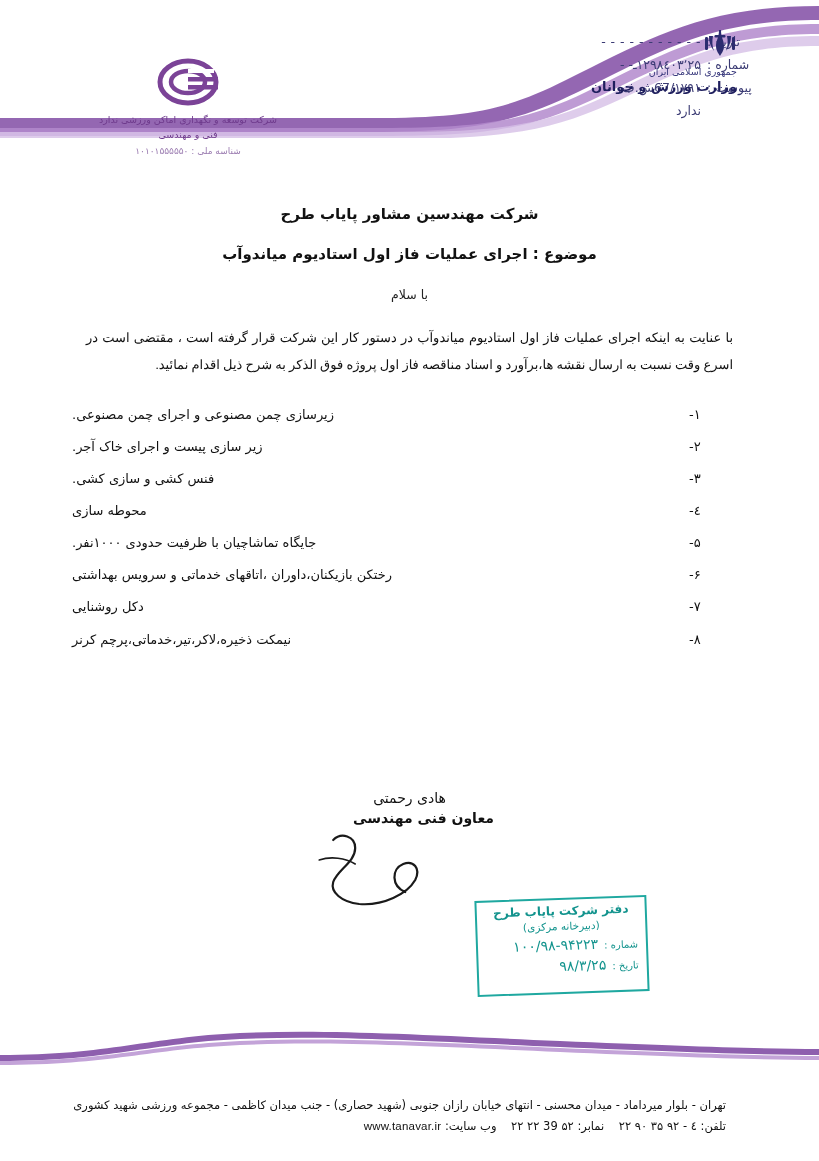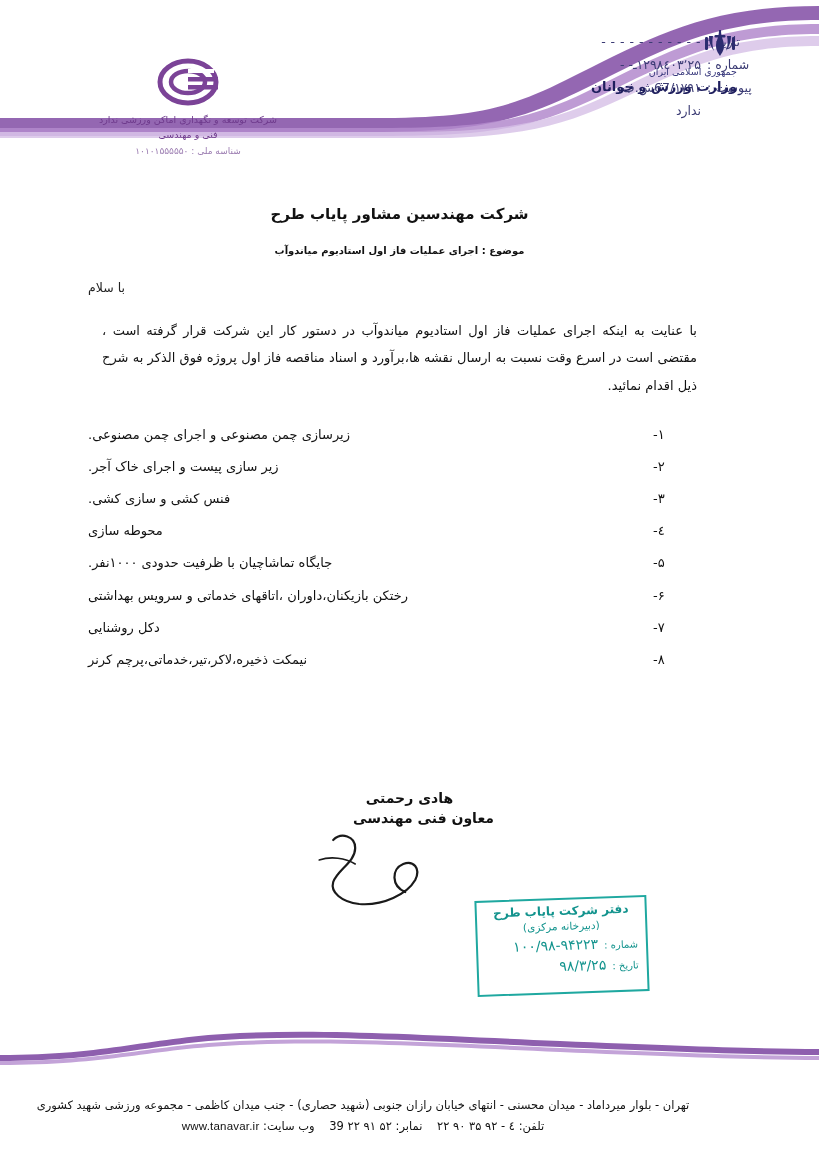--- a/index.html
+++ b/index.html
@@ -115,51 +115,52 @@
     color: #9a7bb0;
     margin-top: 4px;
     letter-spacing: 0.4px;
   }
 
   
   .body {
     position: absolute;
     top: 205px;
     right: 0;
-    left: 16px;
-    padding: 0 108px 0 72px;
+    left: 0;
+    padding: 0 72px 0 72px;
     direction: rtl;
     color: #1a1a1a;
   }
   .to-line {
     text-align: center;
     font-size: 15px;
     font-weight: bold;
     color: #111;
     margin-bottom: 22px;
   }
   .subject {
     text-align: center;
-    font-size: 10px;
+    font-size: 15px;
     font-weight: bold;
     color: #111;
     margin-bottom: 24px;
   }
   .salutation {
-    text-align: left;
+    text-align: center;
     font-size: 12.5px;
     margin-bottom: 22px;
     color: #222;
   }
   .para {
     font-size: 13px;
     line-height: 2.1;
     text-align: justify;
     color: #111;
     margin: 0 14px 26px 14px;
+    font-family: Liberation Serif, serif;
   }
   .list {
     margin: 0;
     padding: 0;
     list-style: none;
   }
   .list li {
     display: flex;
     align-items: baseline;
     font-size: 13px;
@@ -183,21 +184,21 @@
   
   .signature {
     position: absolute;
     top: 790px;
     right: 0;
     width: 819px;
     text-align: center;
   }
   .sig-name {
     font-size: 14px;
-    font-weight: bold;
+    font-weight: normal;
     color: #111;
     letter-spacing: 0.3px;
   }
   .sig-title {
     font-size: 14px;
     font-weight: bold;
     color: #111;
     margin-top: 4px;
     padding-left: 28px;
   }
@@ -260,21 +261,21 @@
     left: 0;
     width: 819px;
     height: 40px;
     pointer-events: none;
   }
   .footer {
     position: absolute;
     bottom: 28px;
     left: 0;
     width: 726px;
-    text-align: center;
+    text-align: right;
     direction: rtl;
     color: #111;
   }
   .footer .addr {
     font-size: 11.5px;
     margin-bottom: 7px;
   }
   .footer .contact {
     font-size: 11.5px;
   }
@@ -414,20 +415,20 @@
   <svg class="footer-art" viewBox="0 0 819 40" preserveAspectRatio="none">
     <path d="M0,26 C110,26 150,8 240,4 C330,0 420,6 560,12 C680,17 760,20 819,20 L819,26 C760,26 680,23 560,18 C420,12 330,6 240,10 C150,14 110,32 0,32 Z" fill="#8e5fae"></path>
     <path d="M0,32 C110,32 150,16 240,12 C330,8 420,13 560,19 C680,24 760,27 819,27 L819,31 C760,31 680,28 560,23 C420,17 330,12 240,16 C150,20 110,36 0,36 Z" fill="#c3a3d8"></path>
   </svg>
 
   <div class="footer">
     <div class="addr">تهران - بلوار میرداماد - میدان محسنی - انتهای خیابان رازان جنوبی (شهید حصاری) - جنب میدان کاظمی - مجموعه ورزشی شهید کشوری</div>
     <div class="contact">
       <span>تلفن: ٤ - ۹۲ ۳۵ ۹۰ ۲۲</span>
       &nbsp;&nbsp;
-      <span>نمابر: ۵۲ ۹۱ ۲۲ 39</span>
+      <span>نمابر: ۵۲ 39 ۲۲ ۲۲</span>
       &nbsp;&nbsp;
       <span>وب سایت:</span>
       <span class="site">www.tanavar.ir</span>
     </div>
   </div>
 
 </div>
 
 </body></html>

